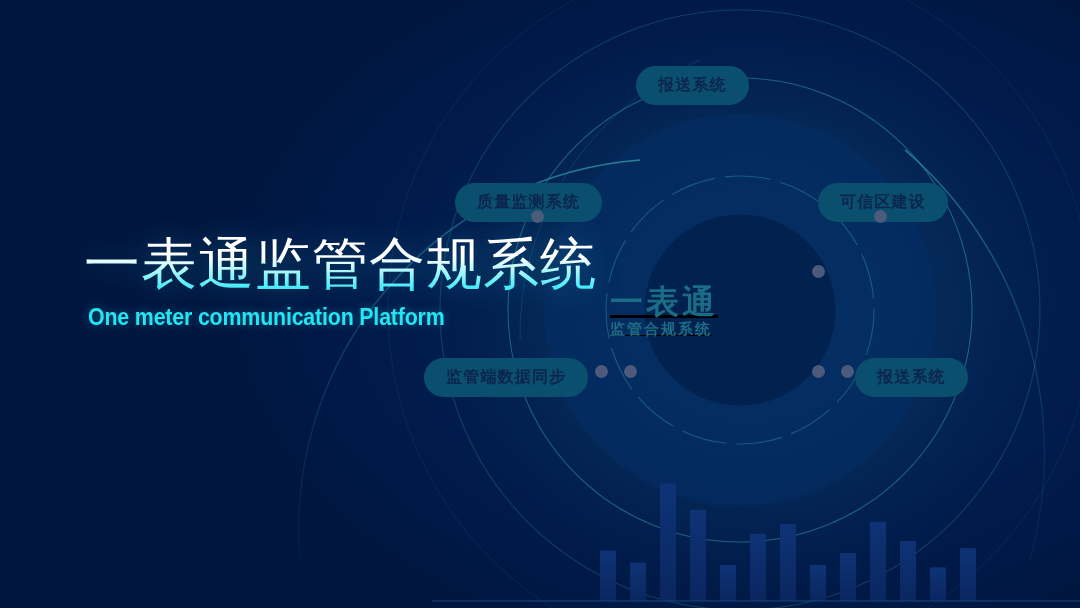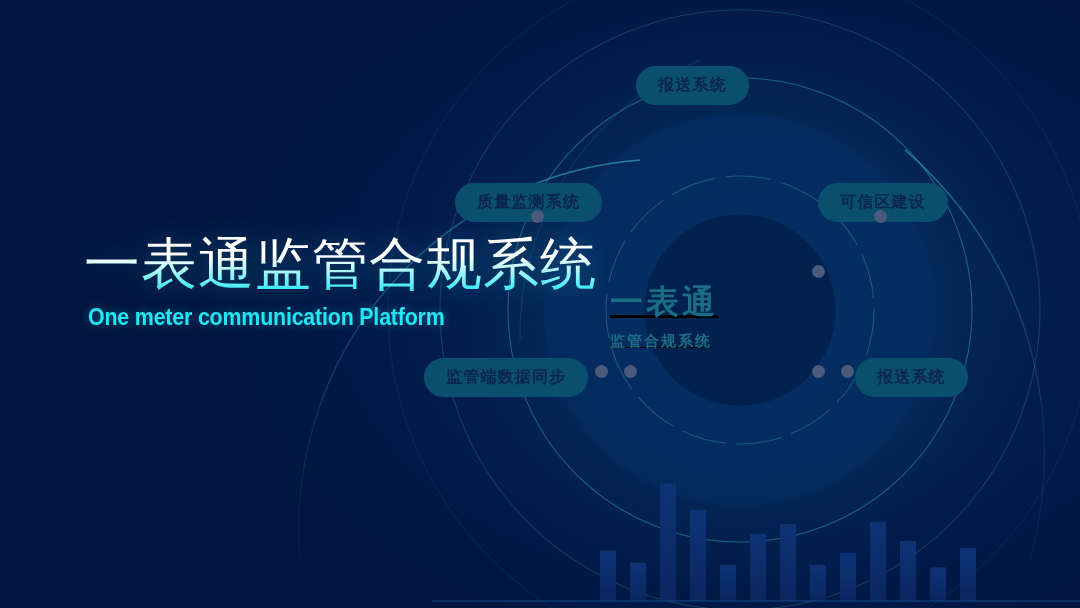--- a/index.html
+++ b/index.html
@@ -64,21 +64,20 @@
     text-decoration: underline;
   }
   #hub-title {
     font-size: 33px;
     font-weight: bold;
     letter-spacing: 3px;
     color: #1b6d86;
     line-height: 1.1;
   }
   #hub-sub {
-    margin-top: 12px;
     font-size: 15px;
     font-weight: bold;
     letter-spacing: 2px;
     color: #1d6c83;
   }
 
   
   .pill {
     position: absolute;
     display: flex;

